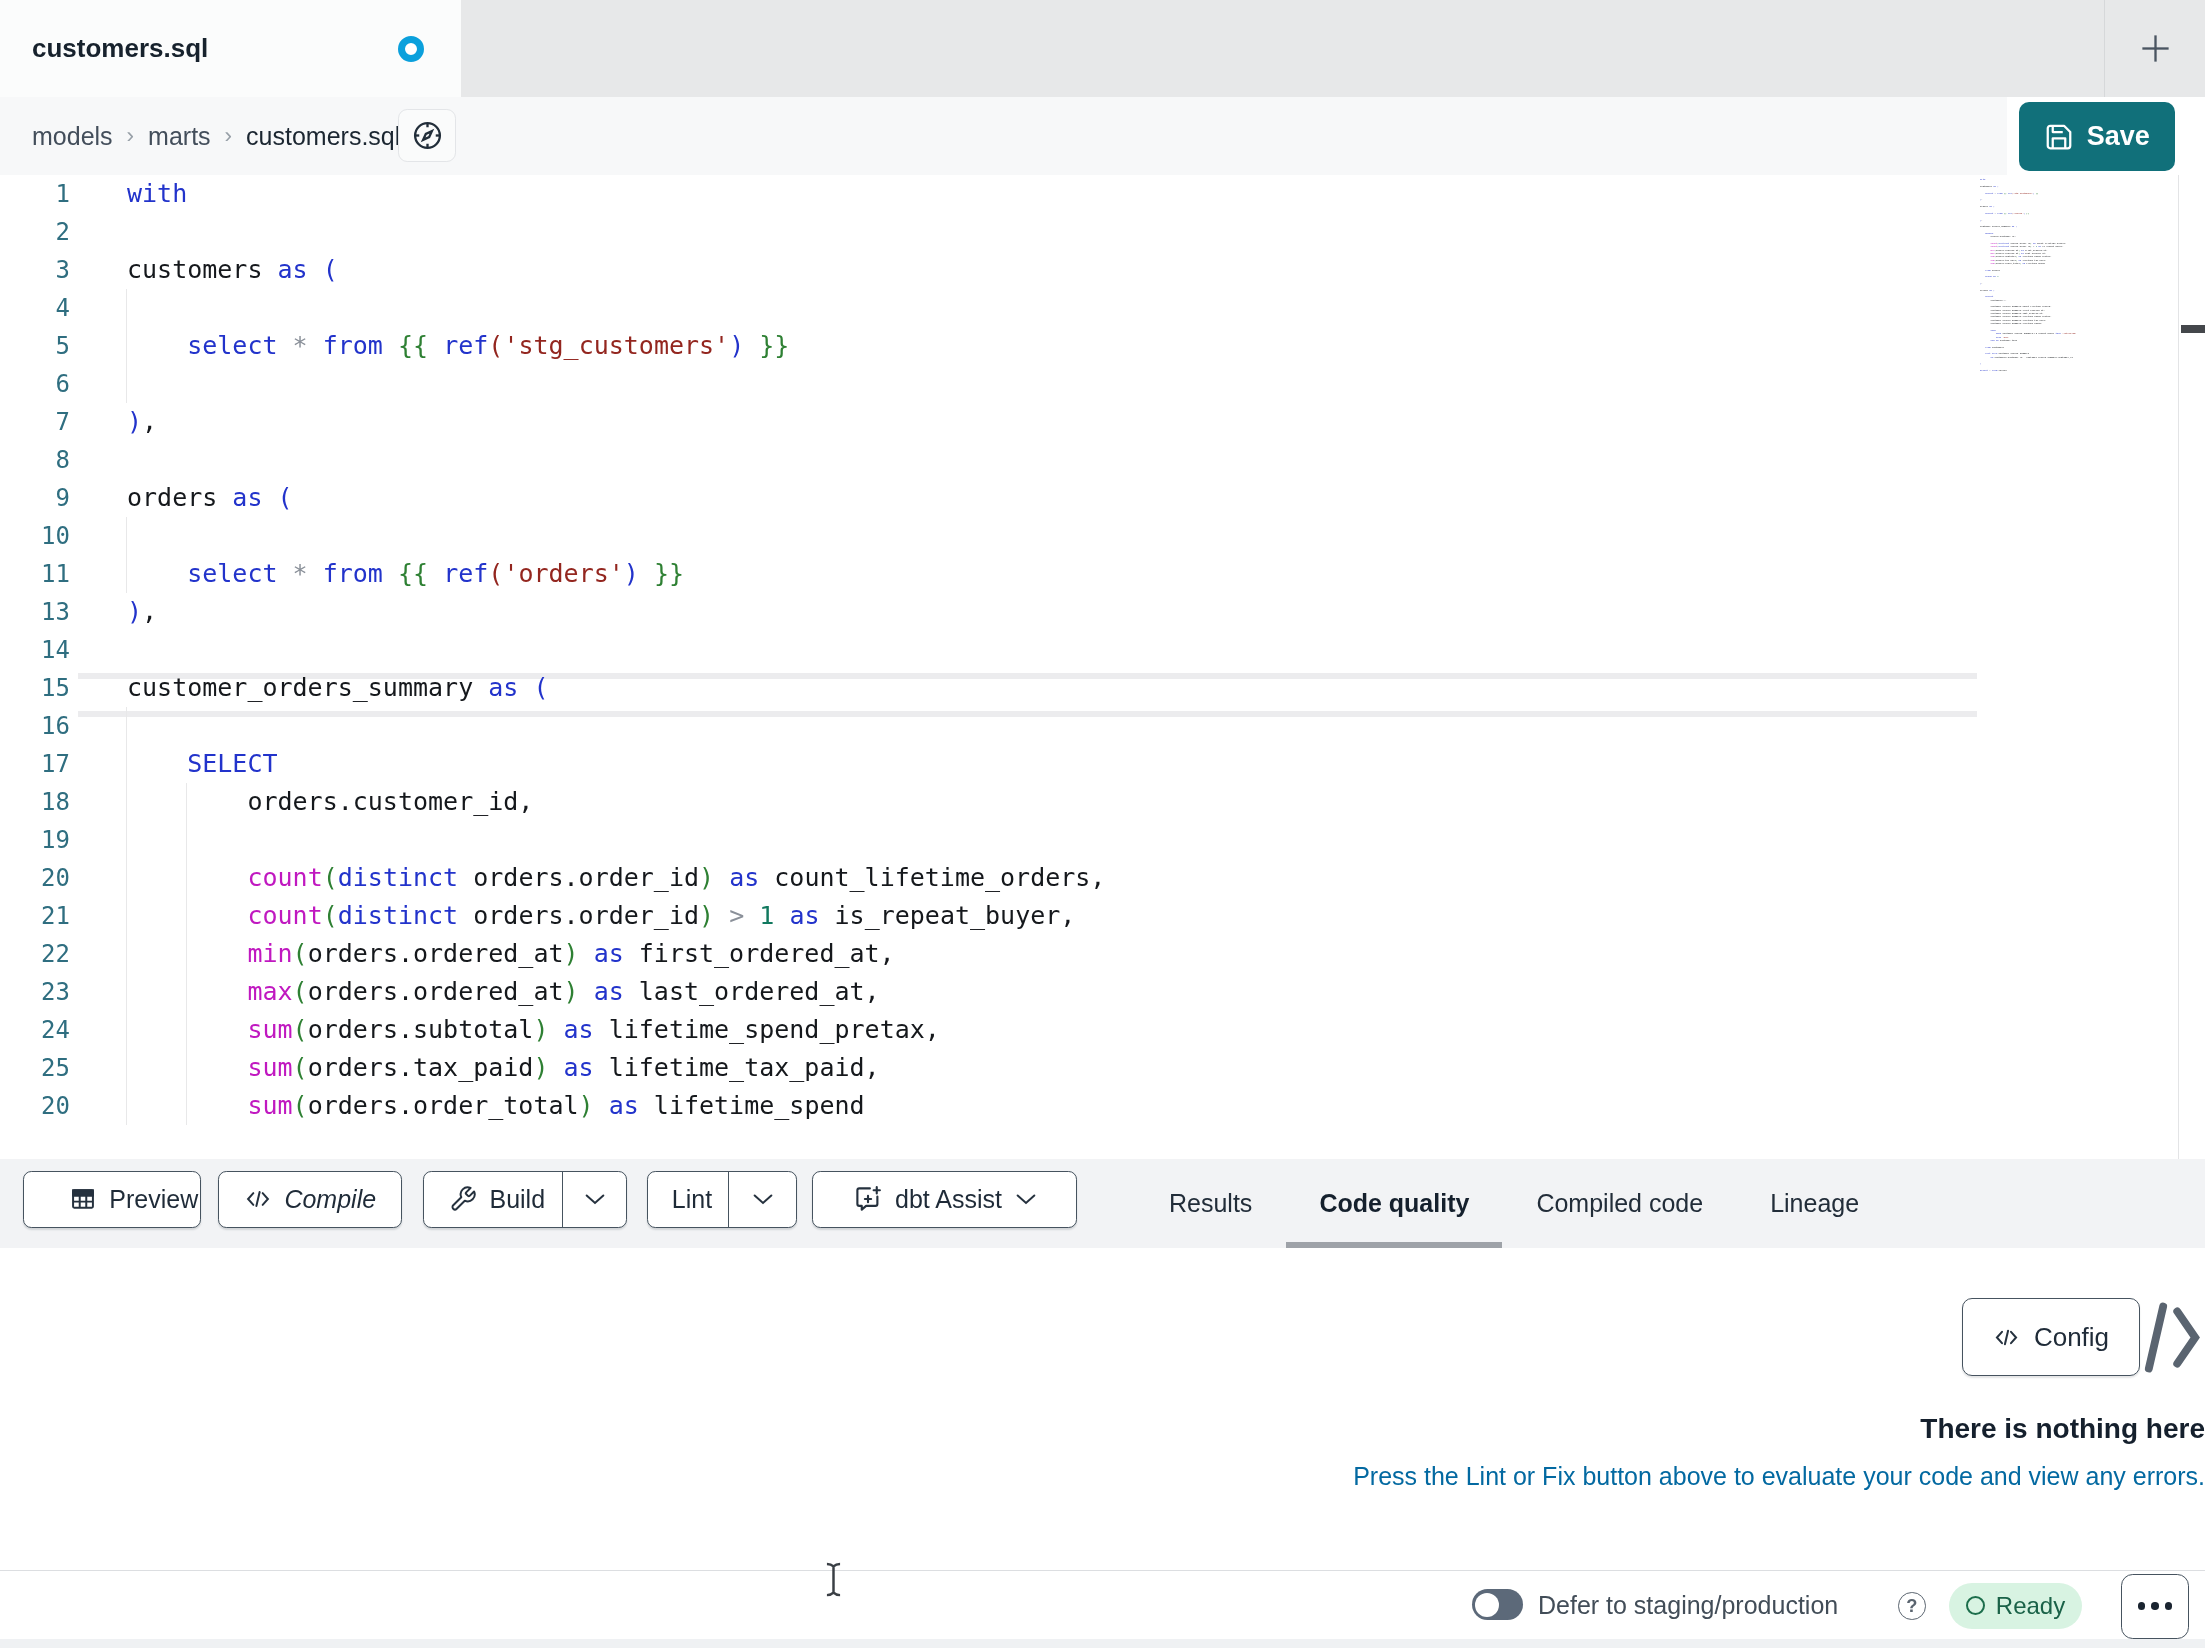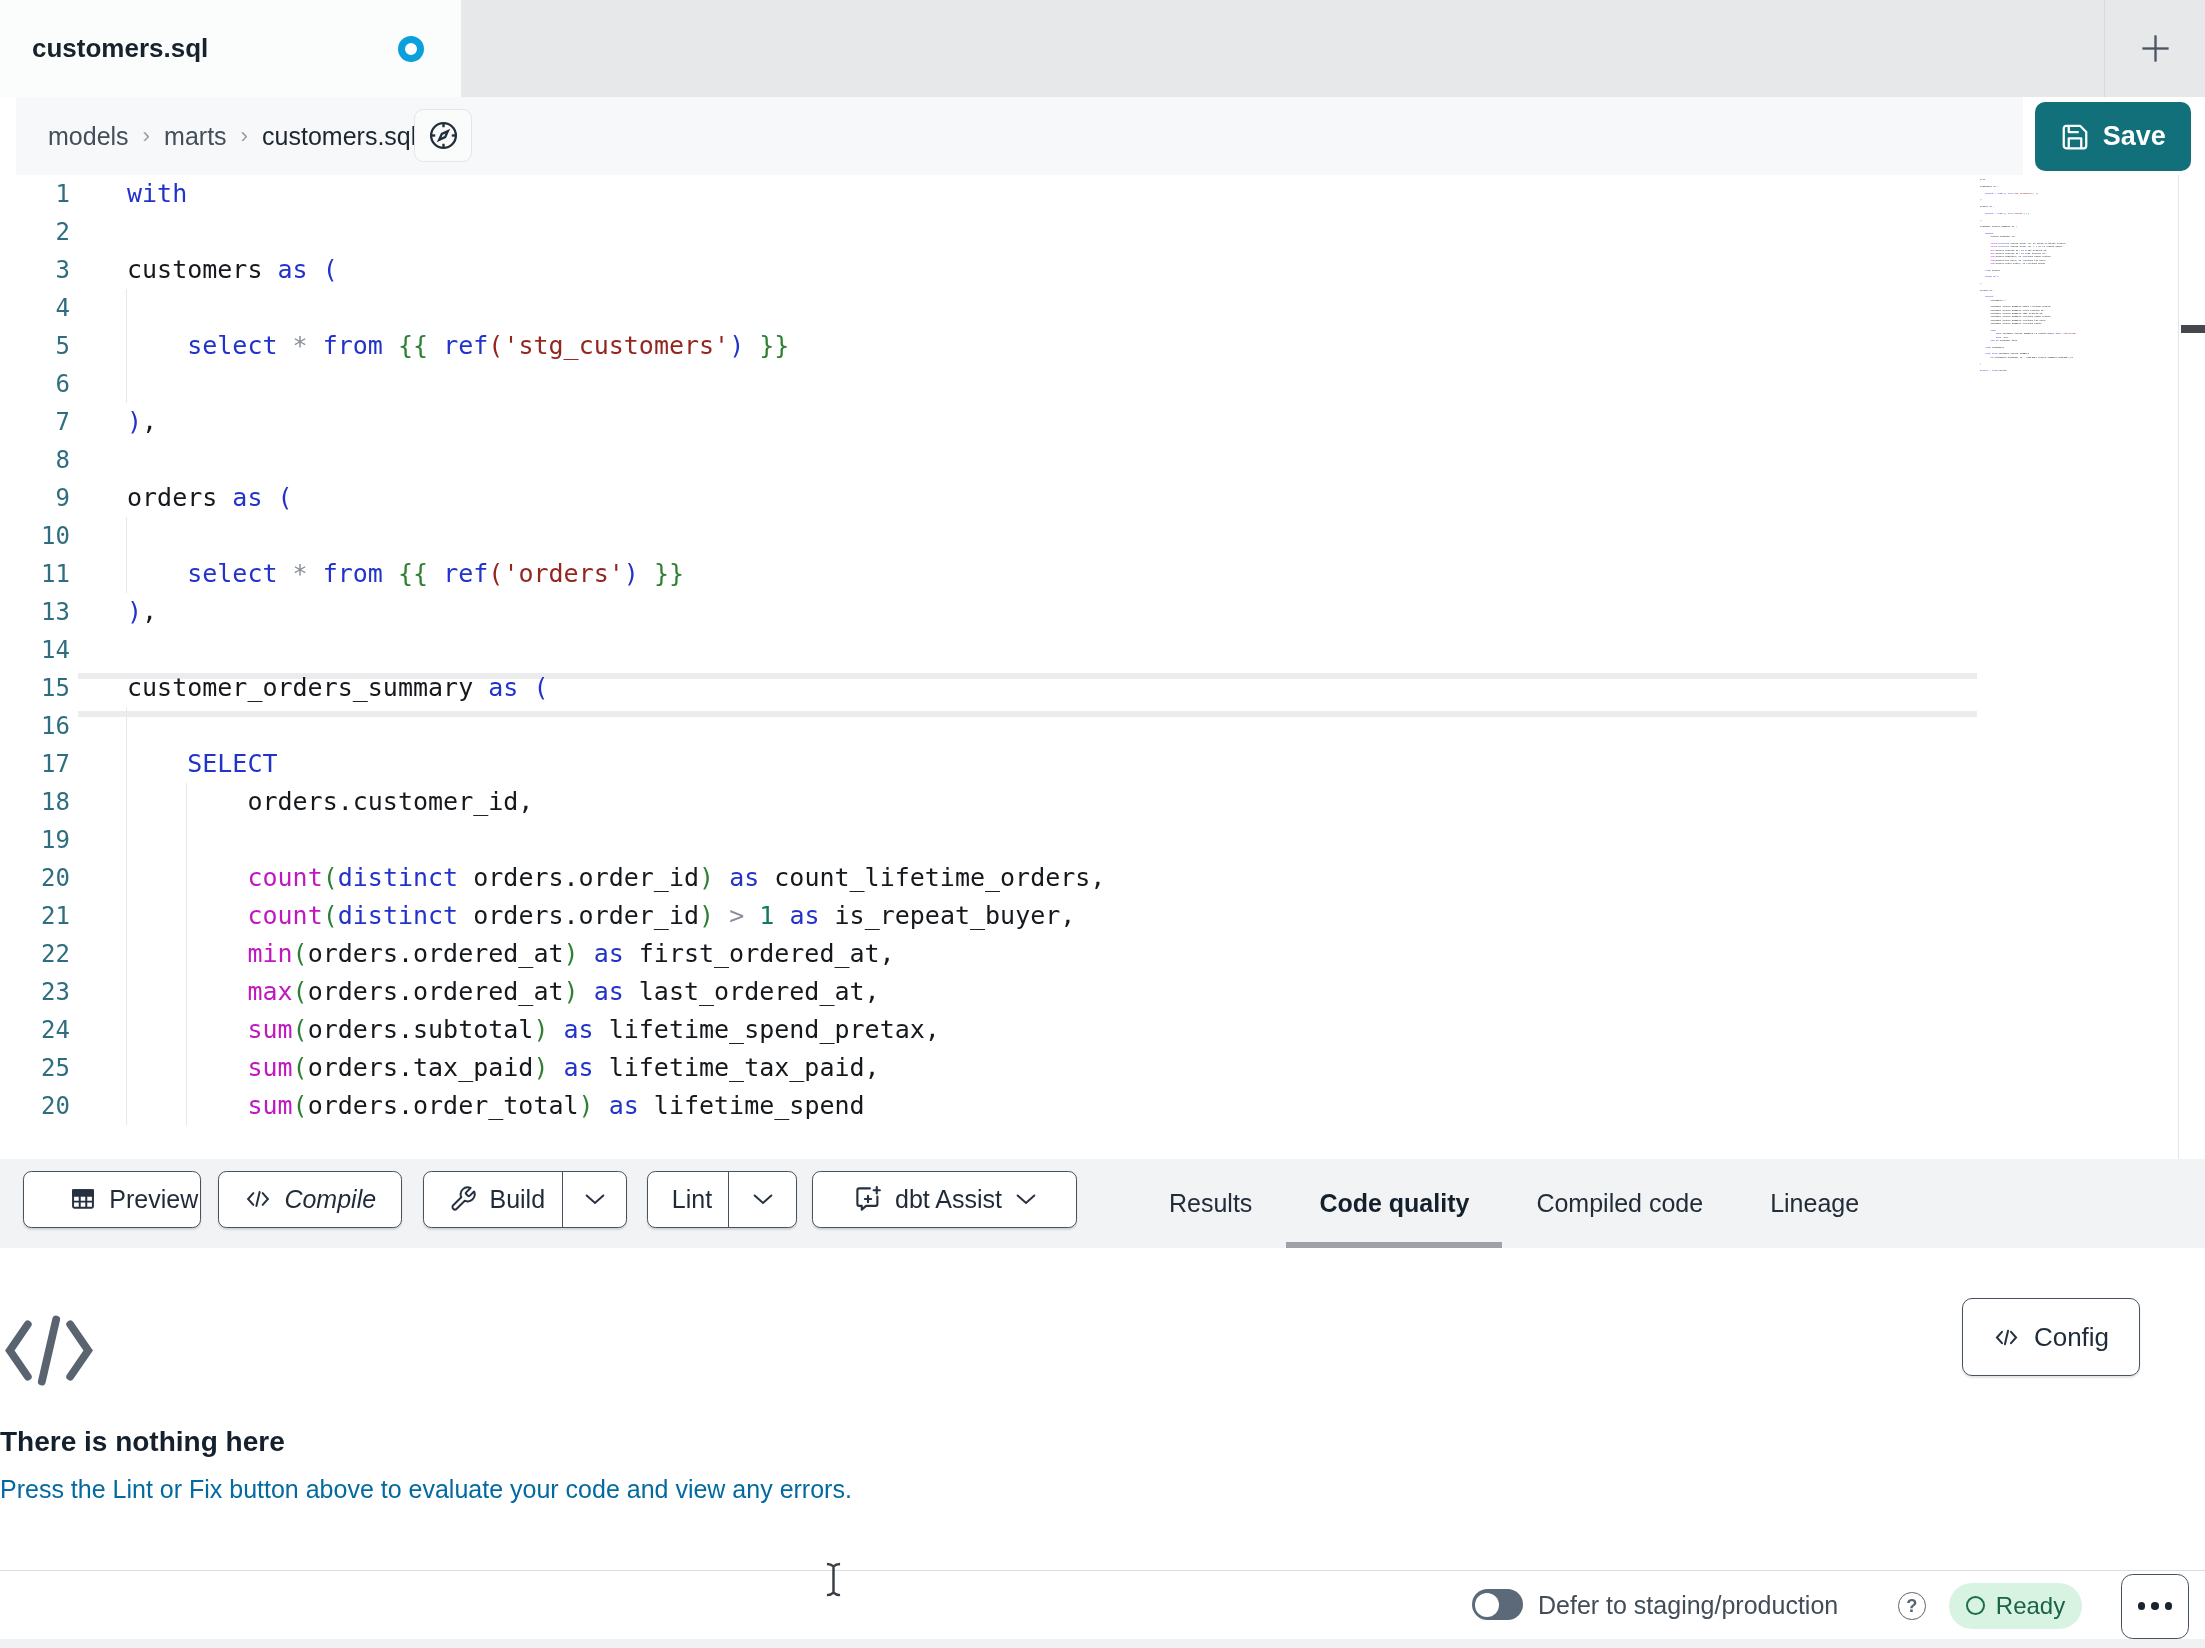--- a/index.html
+++ b/index.html
@@ -7,21 +7,21 @@
 
   
   .tabbar { position:absolute; left:0; top:0; width:2205px; height:97px; background:#E7E8E9; }
   .file-tab { position:absolute; left:0; top:0; width:461px; height:97px; background:#FBFCFC; display:flex; align-items:center; padding:0 37px 0 32px; cursor:pointer; }
   .file-tab-title { font-size:26px; font-weight:700; color:#17222D; }
   .unsaved-dot { margin-left:auto; width:26px; height:26px; border:7.5px solid var(--c-unsaved,#0BA0DC); border-radius:50%; background:#fff; }
   .tabbar-sep { position:absolute; left:2104px; top:0; width:0.8px; height:97px; background:#D6D8DA; }
   .new-tab { position:absolute; left:2126px; top:20px; width:58px; height:57px; background:none; border:none; cursor:pointer; display:flex; align-items:center; justify-content:center; }
 
   
-  .crumbrow { position:absolute; left:16px; top:97px; width:2007px; height:78px; background:#F7F8F9; }
+  .crumbrow { position:absolute; left:0; top:97px; width:2007px; height:78px; background:#F7F8F9; }
   .breadcrumb { position:absolute; left:32px; top:0; height:78px; display:flex; align-items:center; gap:14px; font-size:25px; color:#434E5B; }
   .crumb { cursor:pointer; }
   .crumb-last { color:#1B2631; }
   .crumb-sep { color:#98A0A8; font-size:22.5px; }
   .explore-btn { position:absolute; left:398px; top:11.7px; width:58px; height:53px; border:0.8px solid #E3E5E8; border-radius:9.2px; background:#FAFBFB; cursor:pointer; display:flex; align-items:center; justify-content:center; }
   .save-btn { position:absolute; left:2019px; top:5px; width:156px; height:69px; border:none; border-radius:10px; background:var(--c-accent,#11707A); color:#fff; font-size:27px; font-weight:600; font-family:inherit; display:flex; align-items:center; justify-content:center; gap:12.5px; cursor:pointer; }
 
   
   .editor { position:absolute; left:0; top:175px; width:2205px; height:984px; background:#fff; overflow:hidden; }
   .cline { position:relative; height:38px; line-height:38px; padding-left:127px; font-family:"DejaVu Sans Mono",monospace; font-size:25px; color:#15181C; white-space:pre; }
@@ -53,21 +53,21 @@
   #grp-build { left:423px; width:204px; } #grp-build .tseg-main { width:138px; } #grp-build .tseg-arrow { flex:1; }
   #grp-lint { left:647px; width:150px; } #grp-lint .tseg-main { width:80px; } #grp-lint .tseg-arrow { flex:1; }
   #btn-assist { left:812px; width:265px; }
   .panel-tabs { position:absolute; left:1169px; top:0; height:89px; display:flex; gap:67px; }
   .ptab { position:relative; display:flex; align-items:center; font-size:25px; color:#222D39; cursor:pointer; }
   .ptab.active { font-weight:600; color:#15202D; }
   .ptab.active::after { content:""; position:absolute; left:-33px; right:-33px; bottom:0; height:5.8px; background:var(--c-underline,#9EA2A8); }
 
   
   .panel { position:absolute; left:0; top:1248px; width:2205px; height:323px; background:#fff; }
-  .empty { position:absolute; left:0; top:13px; width:100%; text-align:left; }
+  .empty { position:absolute; left:0; top:0; width:100%; text-align:right; }
   .empty-icon { margin-top:47px; }
   .empty-title { margin-top:30px; font-size:28px; font-weight:700; color:#15202D; }
   .empty-sub { margin-top:16.7px; font-size:25px; color:#0369a1; }
   .config-btn { position:absolute; left:1962px; top:50px; width:178px; height:78px; background:#fff; border:1.7px solid #46535F; border-radius:10px; box-shadow:0 1.7px 1.7px rgba(30,40,50,.12); display:flex; align-items:center; justify-content:center; gap:14px; font-size:26px; font-weight:500; color:#1F2B38; font-family:inherit; cursor:pointer; }
 
   
   .statusbar { position:absolute; left:0; top:1570px; width:2205px; height:69px; background:#fff; border-top:0.8px solid #DCDEE1; }
   .toggle { position:absolute; left:1472px; top:18.3px; width:51px; height:31px; border-radius:16px; background:#5C6979; cursor:pointer; }
   .knob { position:absolute; left:3.3px; top:3.3px; width:24px; height:24px; border-radius:50%; background:#fff; }
   .defer-label { position:absolute; left:1538px; top:0; height:68px; display:flex; align-items:center; font-size:25px; color:#424D58; }

